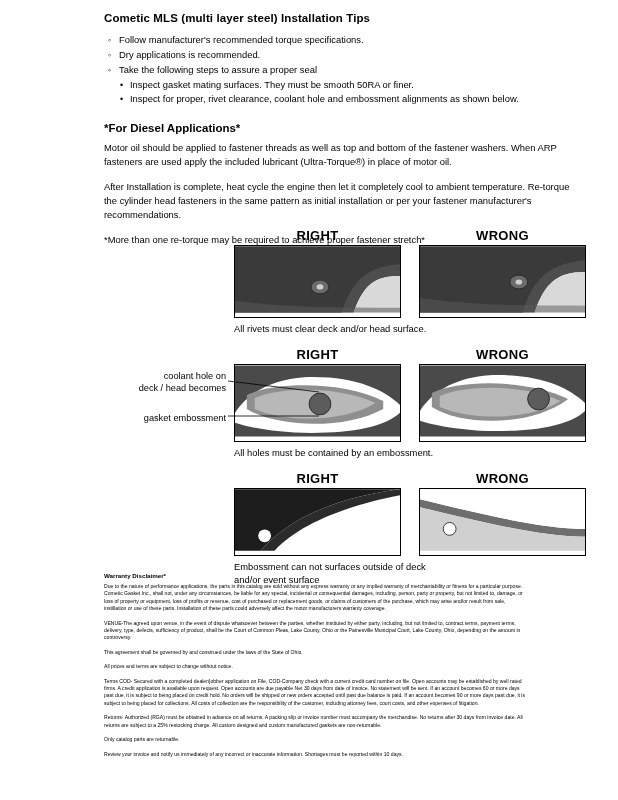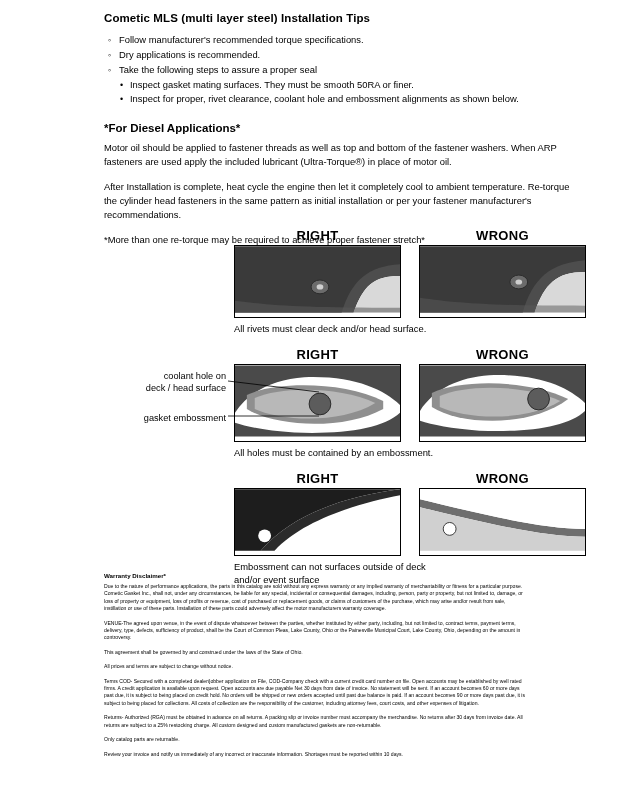--- a/index.html
+++ b/index.html
@@ -257,21 +257,21 @@
               <path d="M20,31 C46,19 106,19 142,36 C106,58 46,54 20,42 Z" fill="#b8b8b8"></path>
               <circle cx="120" cy="34" r="11" fill="#5c5c5c" stroke="#2b2b2b" stroke-width="1"></circle>
             </svg>
           </div>
         </div>
       </div>
       <div class="fig-caption caption-offset2">All holes must be contained by an embossment.</div>
 
       <div class="callouts">
         <div class="callout-text" style="left:0px; top:16px; width:122px;">coolant hole on</div>
-        <div class="callout-text" style="left:0px; top:28px; width:122px;">deck / head surface</div>
+        <div class="callout-text" style="left:0px; top:28px; width:122px;">deck / head becomes</div>
         <div class="callout-text" style="left:0px; top:58px; width:122px;">gasket embossment</div>
         <svg style="position:absolute; left:0; top:0;" width="470" height="110">
           <line x1="124" y1="27" x2="215" y2="38" stroke="#000" stroke-width="0.8"></line>
           <line x1="124" y1="62" x2="215" y2="62" stroke="#000" stroke-width="0.8"></line>
         </svg>
       </div>
     </div>
 
     <div class="fig-block" style="margin-top:12px;">
       <div class="fig-row" style="margin-left:130px;">

